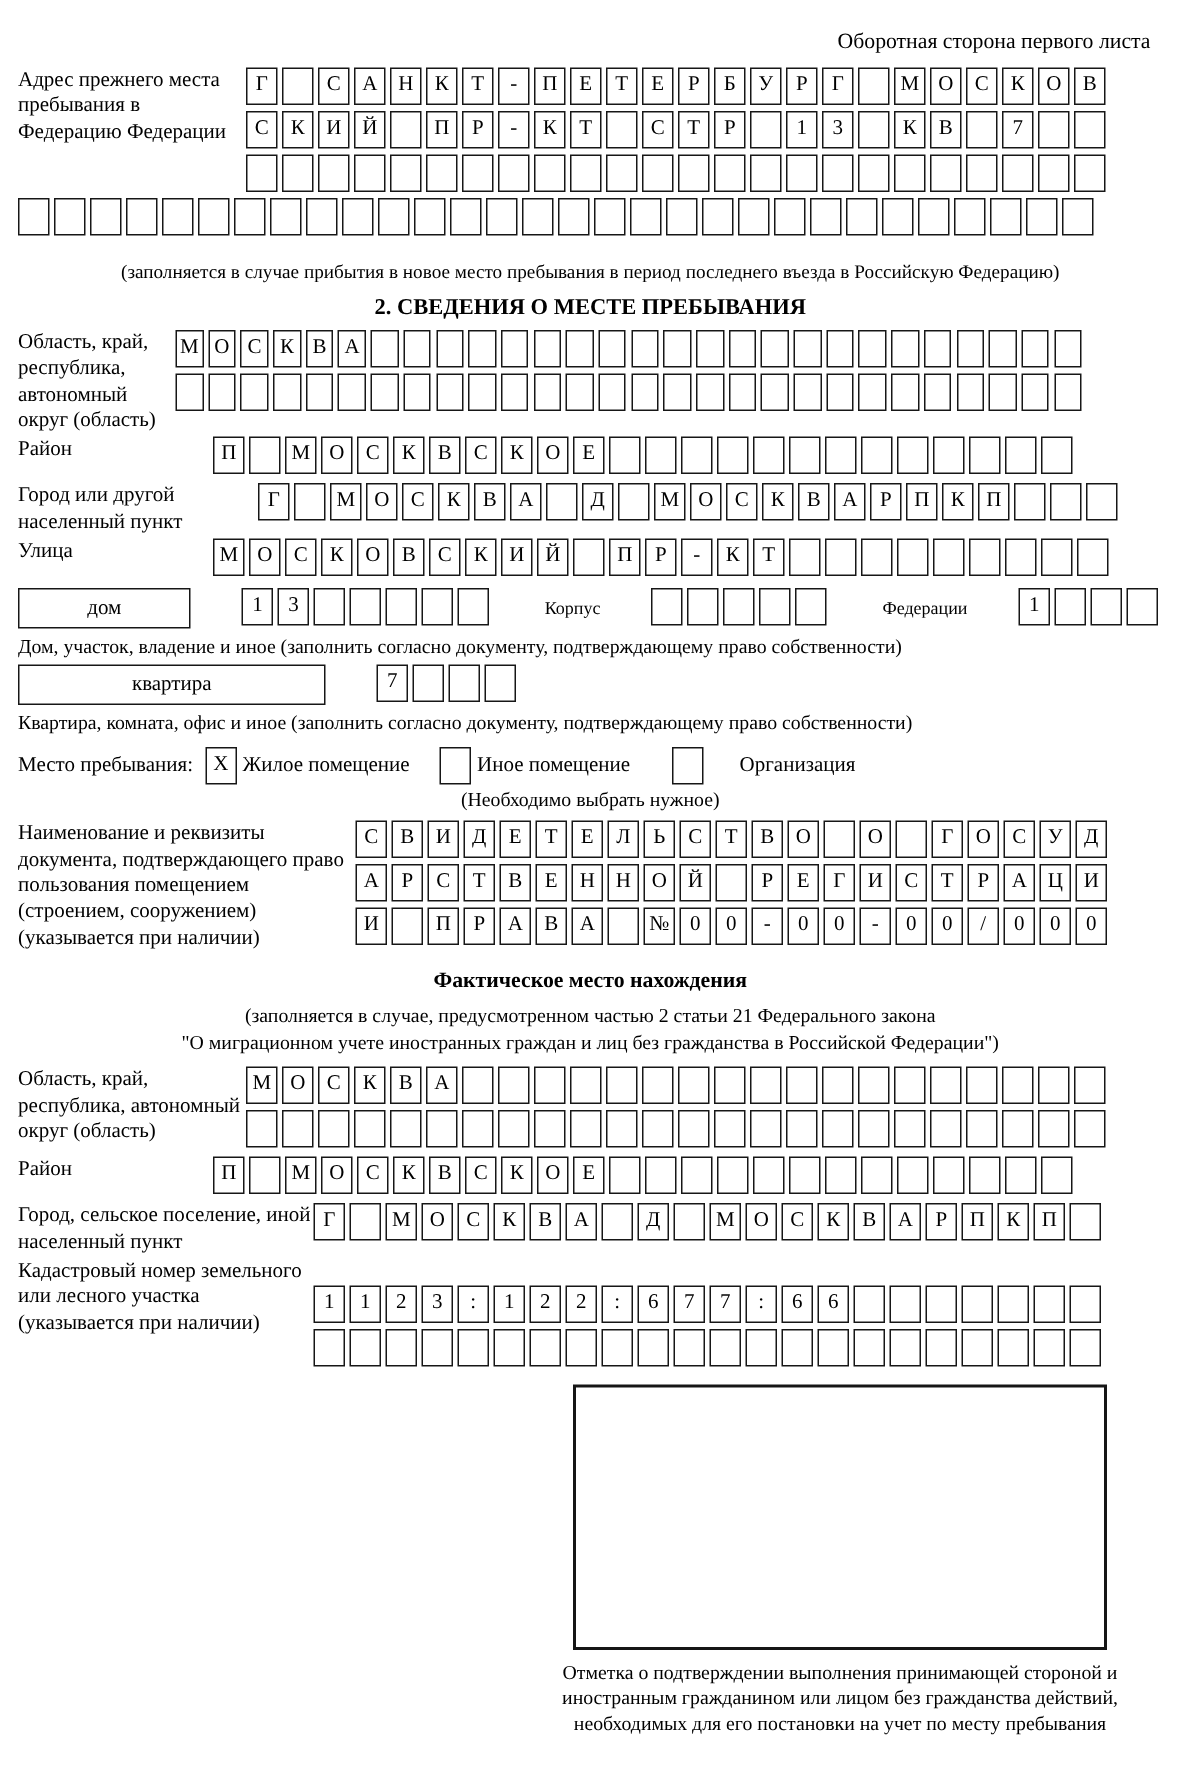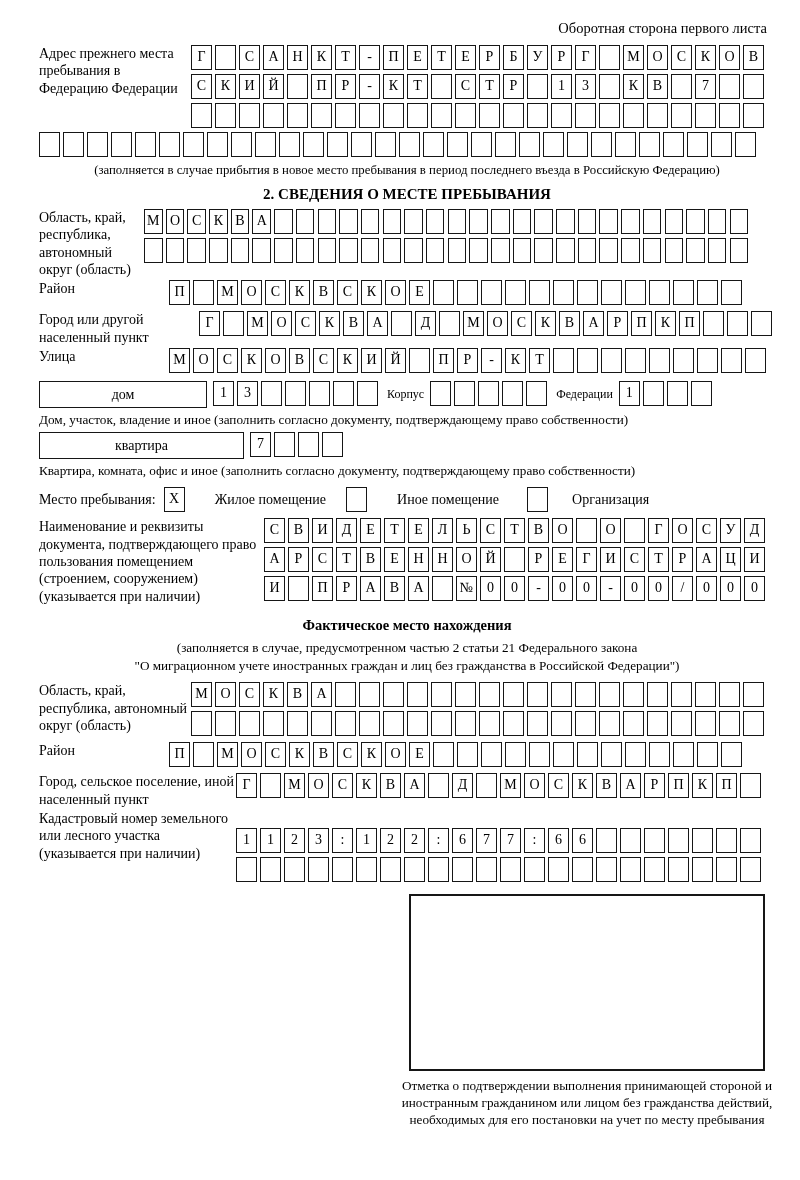--- a/index.html
+++ b/index.html
@@ -2,21 +2,21 @@
 <html><head>
 <meta charset="utf-8">
 <style>
   * { box-sizing: border-box; }
   html,body { margin:0; padding:0; background:#ffffff; }
   body {
     width:800px; height:1180px;
     color:#000;
     font-family:"Liberation Serif","DejaVu Serif",serif;
   }
-  .page { width:800px; height:1180px; padding:20px 25px 0 39px; overflow:hidden; }
+  .page { width:800px; height:1180px; padding:20px 25px 0 12px; overflow:hidden; }
 
   .hdr-right { text-align:right; font-size:14.5px; padding-right:8px; }
 
   .frow { display:flex; margin-top:2px; }
   .lbl  { font-size:14px; line-height:1.24; flex:0 0 auto; }
   .w150 { width:152px; }
   .w105 { width:105px; }
   .w130 { width:130px; }
   .w160 { width:160px; }
   .w225 { width:225px; }
@@ -26,37 +26,37 @@
   .rows { flex:1 1 auto; }
   .boxrow { white-space:nowrap; height:27px; margin-bottom:2px; }
   .cbox {
     display:inline-block; width:21px; height:25px;
     border:1.7px solid #161616; margin-right:3px;
     text-align:center; font-size:14px; line-height:22px;
     vertical-align:top; background:#fff;
   }
   .bx-sm .cbox { width:18.5px; margin-right:3.2px; }
 
-  .caption { font-size:12.8px; text-align:center; margin-top:4px; }
+  .caption { font-size:12.8px; text-align:center; margin-top:15px; }
   .caption-left { font-size:13.2px; margin:2px 0 4px 0; }
   .h2 { font-weight:bold; font-size:15px; text-align:center; margin:8px 0 6px 0; }
   .h3 { font-weight:bold; font-size:14.5px; text-align:center; margin:12px 0 6px 0; }
   .subnote { font-size:13.2px; text-align:center; margin-top:2px; }
 
   .bigbox {
     border:1.7px solid #161616; height:27px;
     display:inline-flex; align-items:center; justify-content:center;
     font-size:14px; vertical-align:top; background:#fff;
   }
-  .dom-row, .kv-row { display:flex; align-items:flex-start; margin-top:4px; }
+  .dom-row, .kv-row { display:flex; align-items:flex-start; margin-top:4px;gap:28px; }
   .inline-lbl { font-size:12px; line-height:27px; padding:0 6px; }
 
   .mesto-row { display:flex; align-items:center; margin-top:8px; font-size:14px; }
   .mesto-row .cbox { margin:0 0 0 8px; }
-  .mesto-opt { margin-left:30px; }
+  .mesto-opt { margin-left:4px; }
 
   .stamp-box {
     width:356px; height:177px; border:2px solid #161616;
     margin:8px 0 0 370px; background:#fff;
   }
   .stamp-note {
     width:400px; margin:6px 0 0 348px;
     font-size:13.2px; text-align:center; line-height:1.3;
   } .mt6 { margin-top:6px; } .mt8 { margin-top:8px; }
 </style>
@@ -127,20 +127,21 @@
 
   <div class="mesto-row">
     <span>Место пребывания:</span>
     <span class="cbox">X</span>
     <span class="mesto-opt">Жилое помещение</span>
     <span class="cbox" style="margin-left:20px;"></span>
     <span class="mesto-opt">Иное помещение</span>
     <span class="cbox" style="margin-left:28px;"></span>
     <span class="mesto-opt" style="margin-left:24px;">Организация</span>
   </div>
+  <div class="subnote">(Необходимо выбрать нужное)</div>
 
   <div class="frow mt6">
     <div class="lbl w225">Наименование и реквизиты документа, подтверждающего право пользования помещением (строением, сооружением) (указывается при наличии)</div>
     <div class="rows">
       <div class="boxrow"><span class="cbox">С</span><span class="cbox">В</span><span class="cbox">И</span><span class="cbox">Д</span><span class="cbox">Е</span><span class="cbox">Т</span><span class="cbox">Е</span><span class="cbox">Л</span><span class="cbox">Ь</span><span class="cbox">С</span><span class="cbox">Т</span><span class="cbox">В</span><span class="cbox">О</span><span class="cbox"></span><span class="cbox">О</span><span class="cbox"></span><span class="cbox">Г</span><span class="cbox">О</span><span class="cbox">С</span><span class="cbox">У</span><span class="cbox">Д</span></div>
       <div class="boxrow"><span class="cbox">А</span><span class="cbox">Р</span><span class="cbox">С</span><span class="cbox">Т</span><span class="cbox">В</span><span class="cbox">Е</span><span class="cbox">Н</span><span class="cbox">Н</span><span class="cbox">О</span><span class="cbox">Й</span><span class="cbox"></span><span class="cbox">Р</span><span class="cbox">Е</span><span class="cbox">Г</span><span class="cbox">И</span><span class="cbox">С</span><span class="cbox">Т</span><span class="cbox">Р</span><span class="cbox">А</span><span class="cbox">Ц</span><span class="cbox">И</span></div>
       <div class="boxrow"><span class="cbox">И</span><span class="cbox"></span><span class="cbox">П</span><span class="cbox">Р</span><span class="cbox">А</span><span class="cbox">В</span><span class="cbox">А</span><span class="cbox"></span><span class="cbox">№</span><span class="cbox">0</span><span class="cbox">0</span><span class="cbox">-</span><span class="cbox">0</span><span class="cbox">0</span><span class="cbox">-</span><span class="cbox">0</span><span class="cbox">0</span><span class="cbox">/</span><span class="cbox">0</span><span class="cbox">0</span><span class="cbox">0</span></div>
     </div>
   </div>
 

